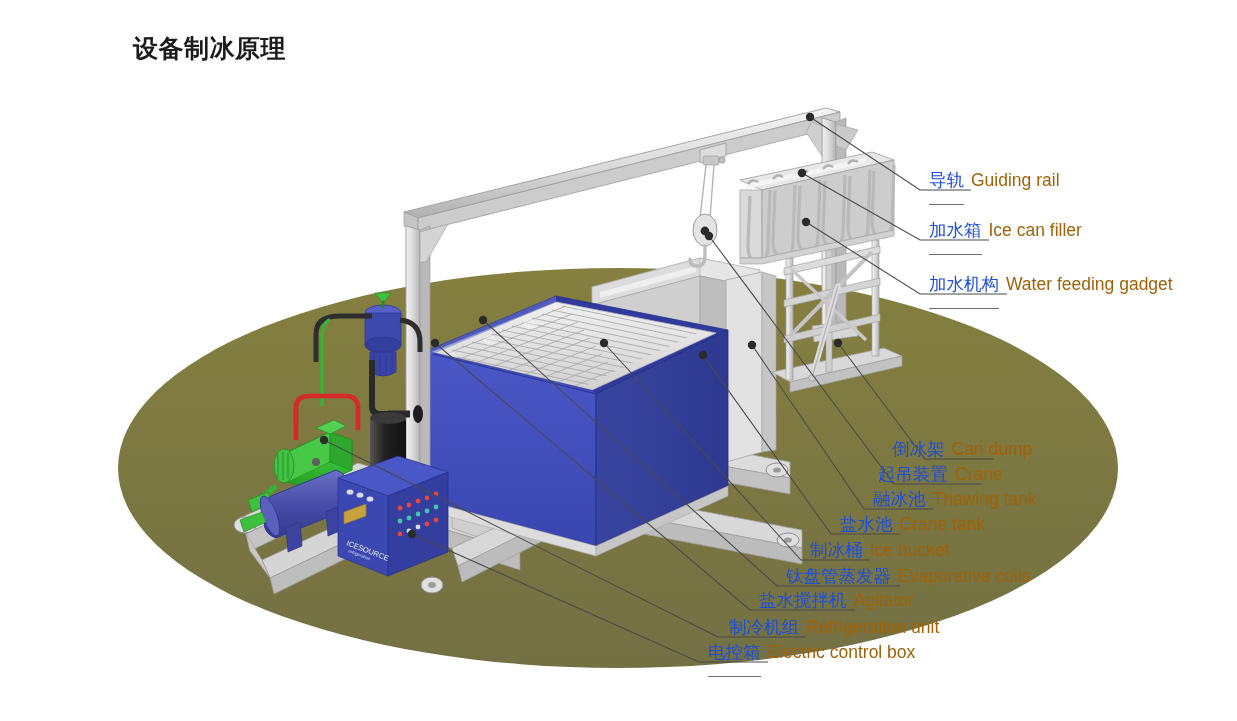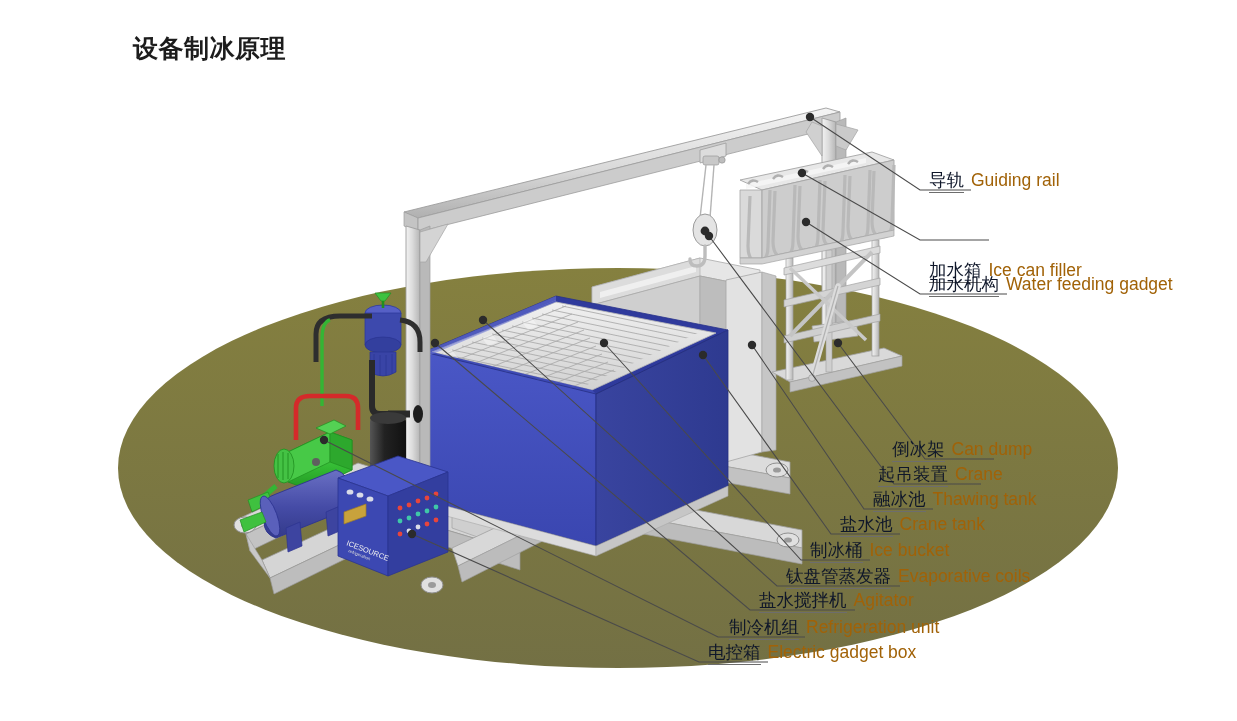--- a/index.html
+++ b/index.html
@@ -49,23 +49,23 @@
 
   
   .callout {
     position: absolute;
     white-space: nowrap;
     user-select: none;
     line-height: 1;
   }
   .callout .cn {
     font-size: 17.5px;
-    color: #0f172a;
+    color: #1d4ed8;
     border-bottom: 1.1px solid #6d6d6d;
-    padding-bottom: 2px;
+    padding-bottom: 14px;
   }
   .callout .en {
     font-size: 17.5px;
     color: #a16207;
     margin-left: 7px;
   }
 
   svg { display: block; }
 </style>
 </head>
@@ -445,26 +445,26 @@
         <circle cx="604" cy="343" r="4.2"></circle>
         <circle cx="483" cy="320" r="4.2"></circle>
         <circle cx="435" cy="343" r="4.2"></circle>
         <circle cx="324" cy="440" r="4.2"></circle>
         <circle cx="412" cy="534" r="4.2"></circle>
       </g>
   </svg>
 
   <div id="callout-layer">
       <div class="callout" style="left: 929px; top: 172px;"><span class="cn">导轨</span><span class="en">Guiding rail</span></div>
-      <div class="callout" style="left: 929px; top: 222px; margin-top: 40px;"><span class="cn">加水箱</span><span class="en">Ice can filler</span></div>
+      <div class="callout" style="left: 929px; top: 222px;"><span class="cn">加水箱</span><span class="en">Ice can filler</span></div>
       <div class="callout" style="left: 929px; top: 276px;"><span class="cn">加水机构</span><span class="en">Water feeding gadget</span></div>
       <div class="callout" style="left: 892px; top: 441px; text-align: center;"><span class="cn">倒冰架</span><span class="en">Can dump</span></div>
       <div class="callout" style="left: 878px; top: 466px;"><span class="cn">起吊装置</span><span class="en">Crane</span></div>
       <div class="callout" style="left: 873px; top: 491px;"><span class="cn">融冰池</span><span class="en">Thawing tank</span></div>
       <div class="callout" style="left: 840px; top: 516px;"><span class="cn">盐水池</span><span class="en">Crane tank</span></div>
       <div class="callout" style="left: 810px; top: 542px;"><span class="cn">制冰桶</span><span class="en">Ice bucket</span></div>
       <div class="callout" style="left: 786px; top: 568px;"><span class="cn">钛盘管蒸发器</span><span class="en">Evaporative coils</span></div>
       <div class="callout" style="left: 759px; top: 592px;"><span class="cn">盐水搅拌机</span><span class="en">Agitator</span></div>
       <div class="callout" style="left: 729px; top: 619px;"><span class="cn">制冷机组</span><span class="en">Refrigeration unit</span></div>
-      <div class="callout" style="left: 708px; top: 644px;"><span class="cn">电控箱</span><span class="en">Electric gadget box</span></div>
+      <div class="callout" style="left: 708px; top: 644px;"><span class="cn">电控箱</span><span class="en">Electric control box</span></div>
     </div>
 
 </div>
 
 </body></html>

